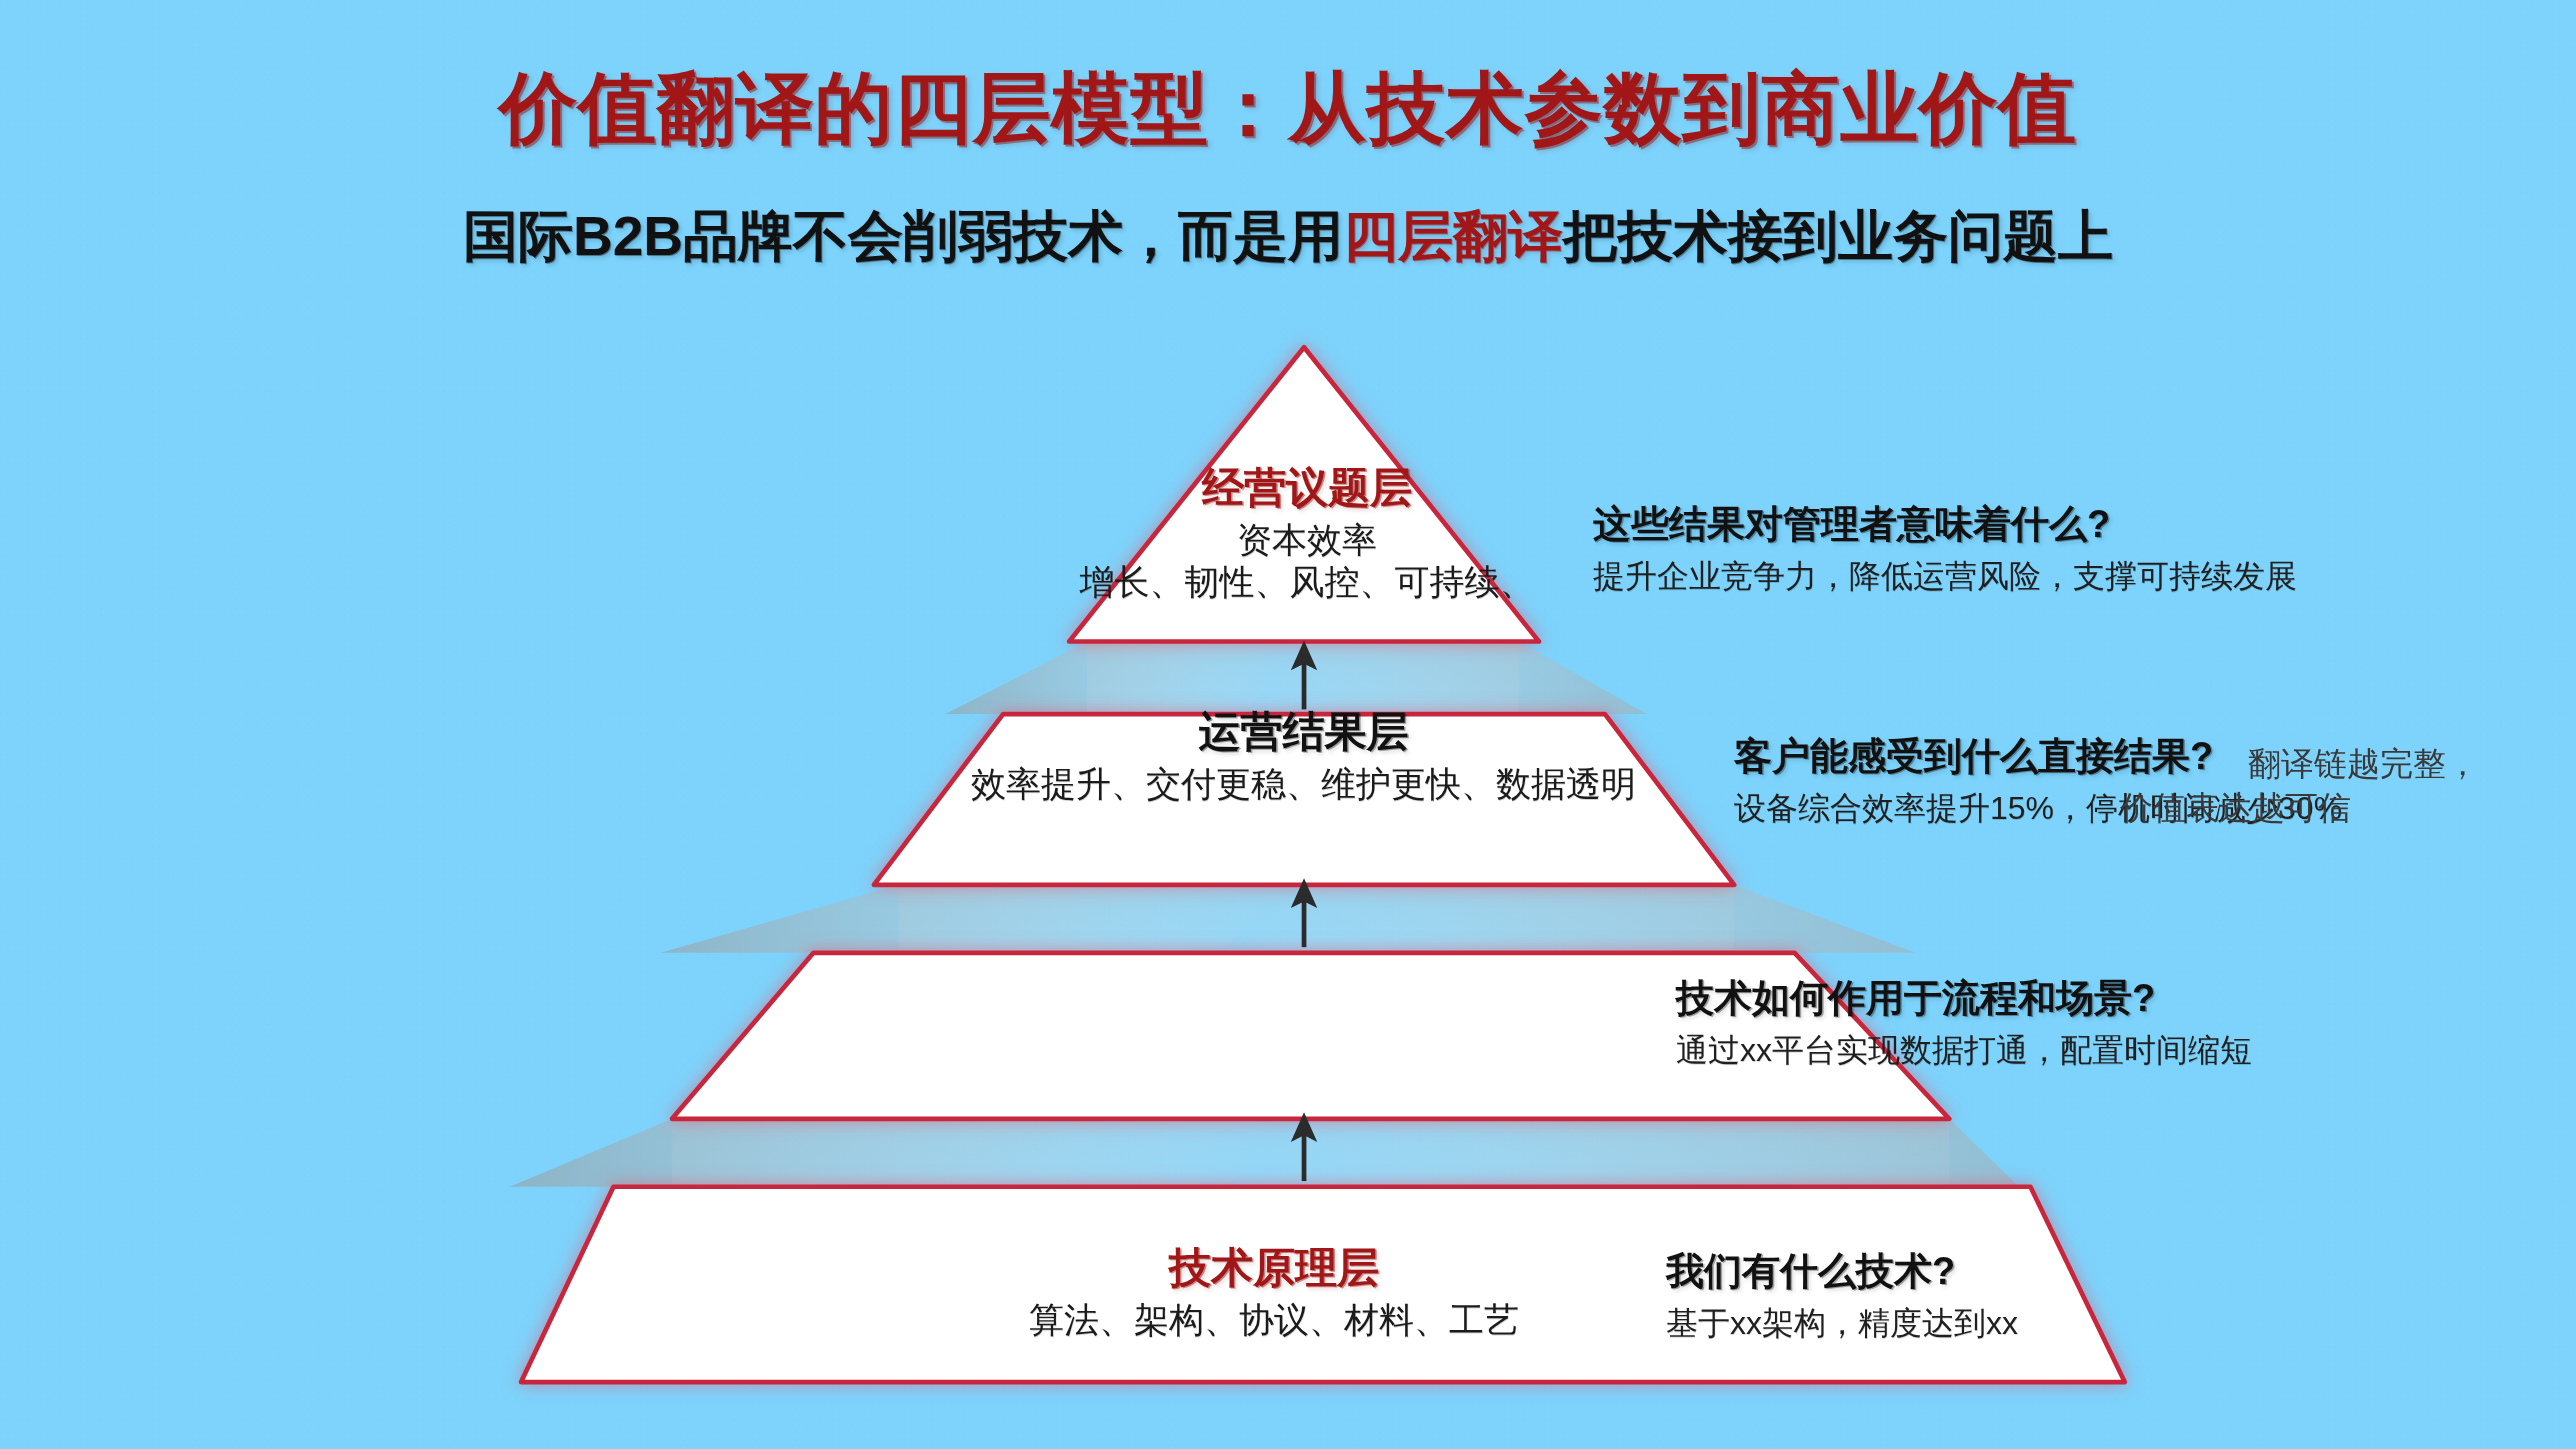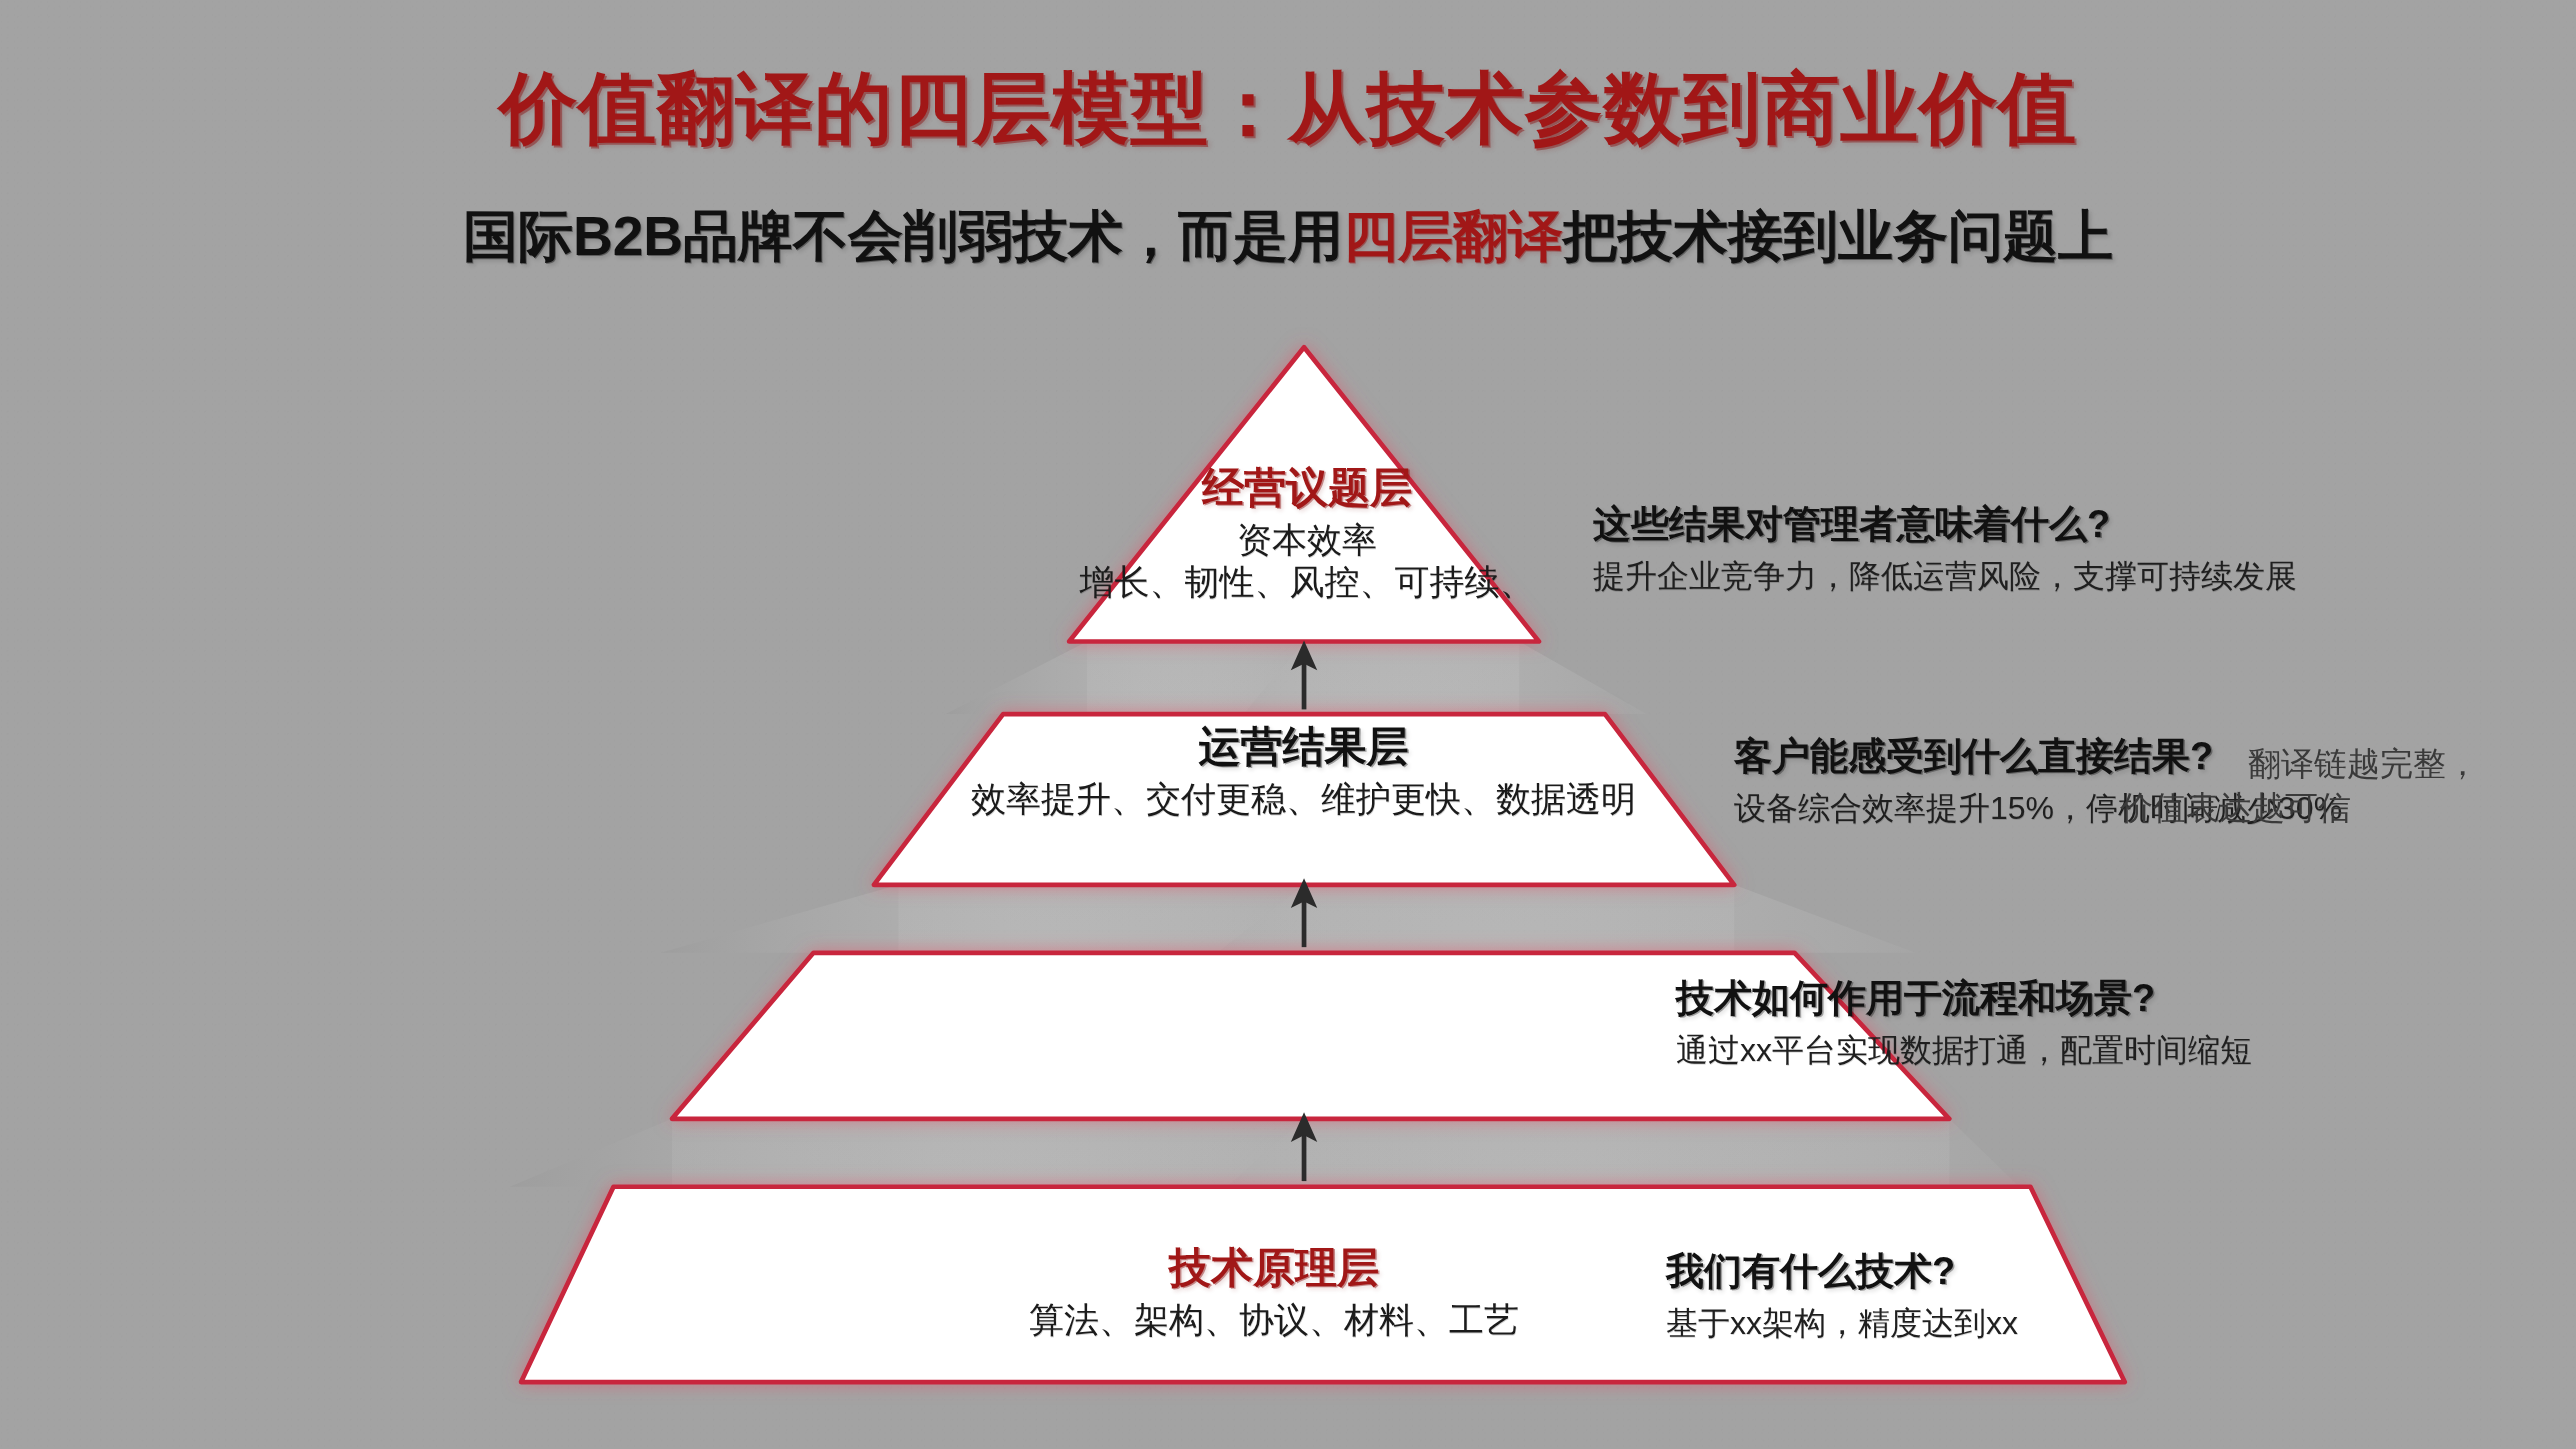--- a/index.html
+++ b/index.html
@@ -7,21 +7,21 @@
     padding: 0;
     background: #ffffff;
   }
   body {
     font-family: "Liberation Sans", "DejaVu Sans", sans-serif;
   }
   #stage {
     position: relative;
     width: 2576px;
     height: 1449px;
-    background: #a3a3a3;
+    background: #7dd3fc;
     overflow: hidden;
   }
   
   #stage::before {
     content: "";
     position: absolute;
     inset: 0;
     background:
       radial-gradient(circle at 20% 30%, rgba(0,0,0,0.012) 0 0.9px, transparent 0.9px),
       radial-gradient(circle at 70% 60%, rgba(0,0,0,0.010) 0 0.9px, transparent 0.9px);
@@ -211,21 +211,21 @@
       <div>资本效率</div>
       <div>增长、韧性、风控、可持续、</div>
     </div>
   </div>
 
   <div class="side-block" style="left:1593px; top:468px; width:906px;margin-top:34px;">
     <div class="side-q">这些结果对管理者意味着什么?</div>
     <div class="side-a">提升企业竞争力，降低运营风险，支撑可持续发展</div>
   </div>
 
-  <div class="layer-text" style="left:898px; top:723px; width:811px;">
+  <div class="layer-text" style="left:898px; top:708px; width:811px;">
     <div class="layer-title">运营结果层</div>
     <div class="layer-desc">效率提升、交付更稳、维护更快、数据透明</div>
   </div>
 
   <div class="side-block" style="left:1734px; top:734px; width:849px;">
     <div class="side-q">客户能感受到什么直接结果?</div>
     <div class="side-a">设备综合效率提升15%，停机时间减少30%</div>
   </div>
 
   <div class="note" style="left:2248px; top:742px;">

